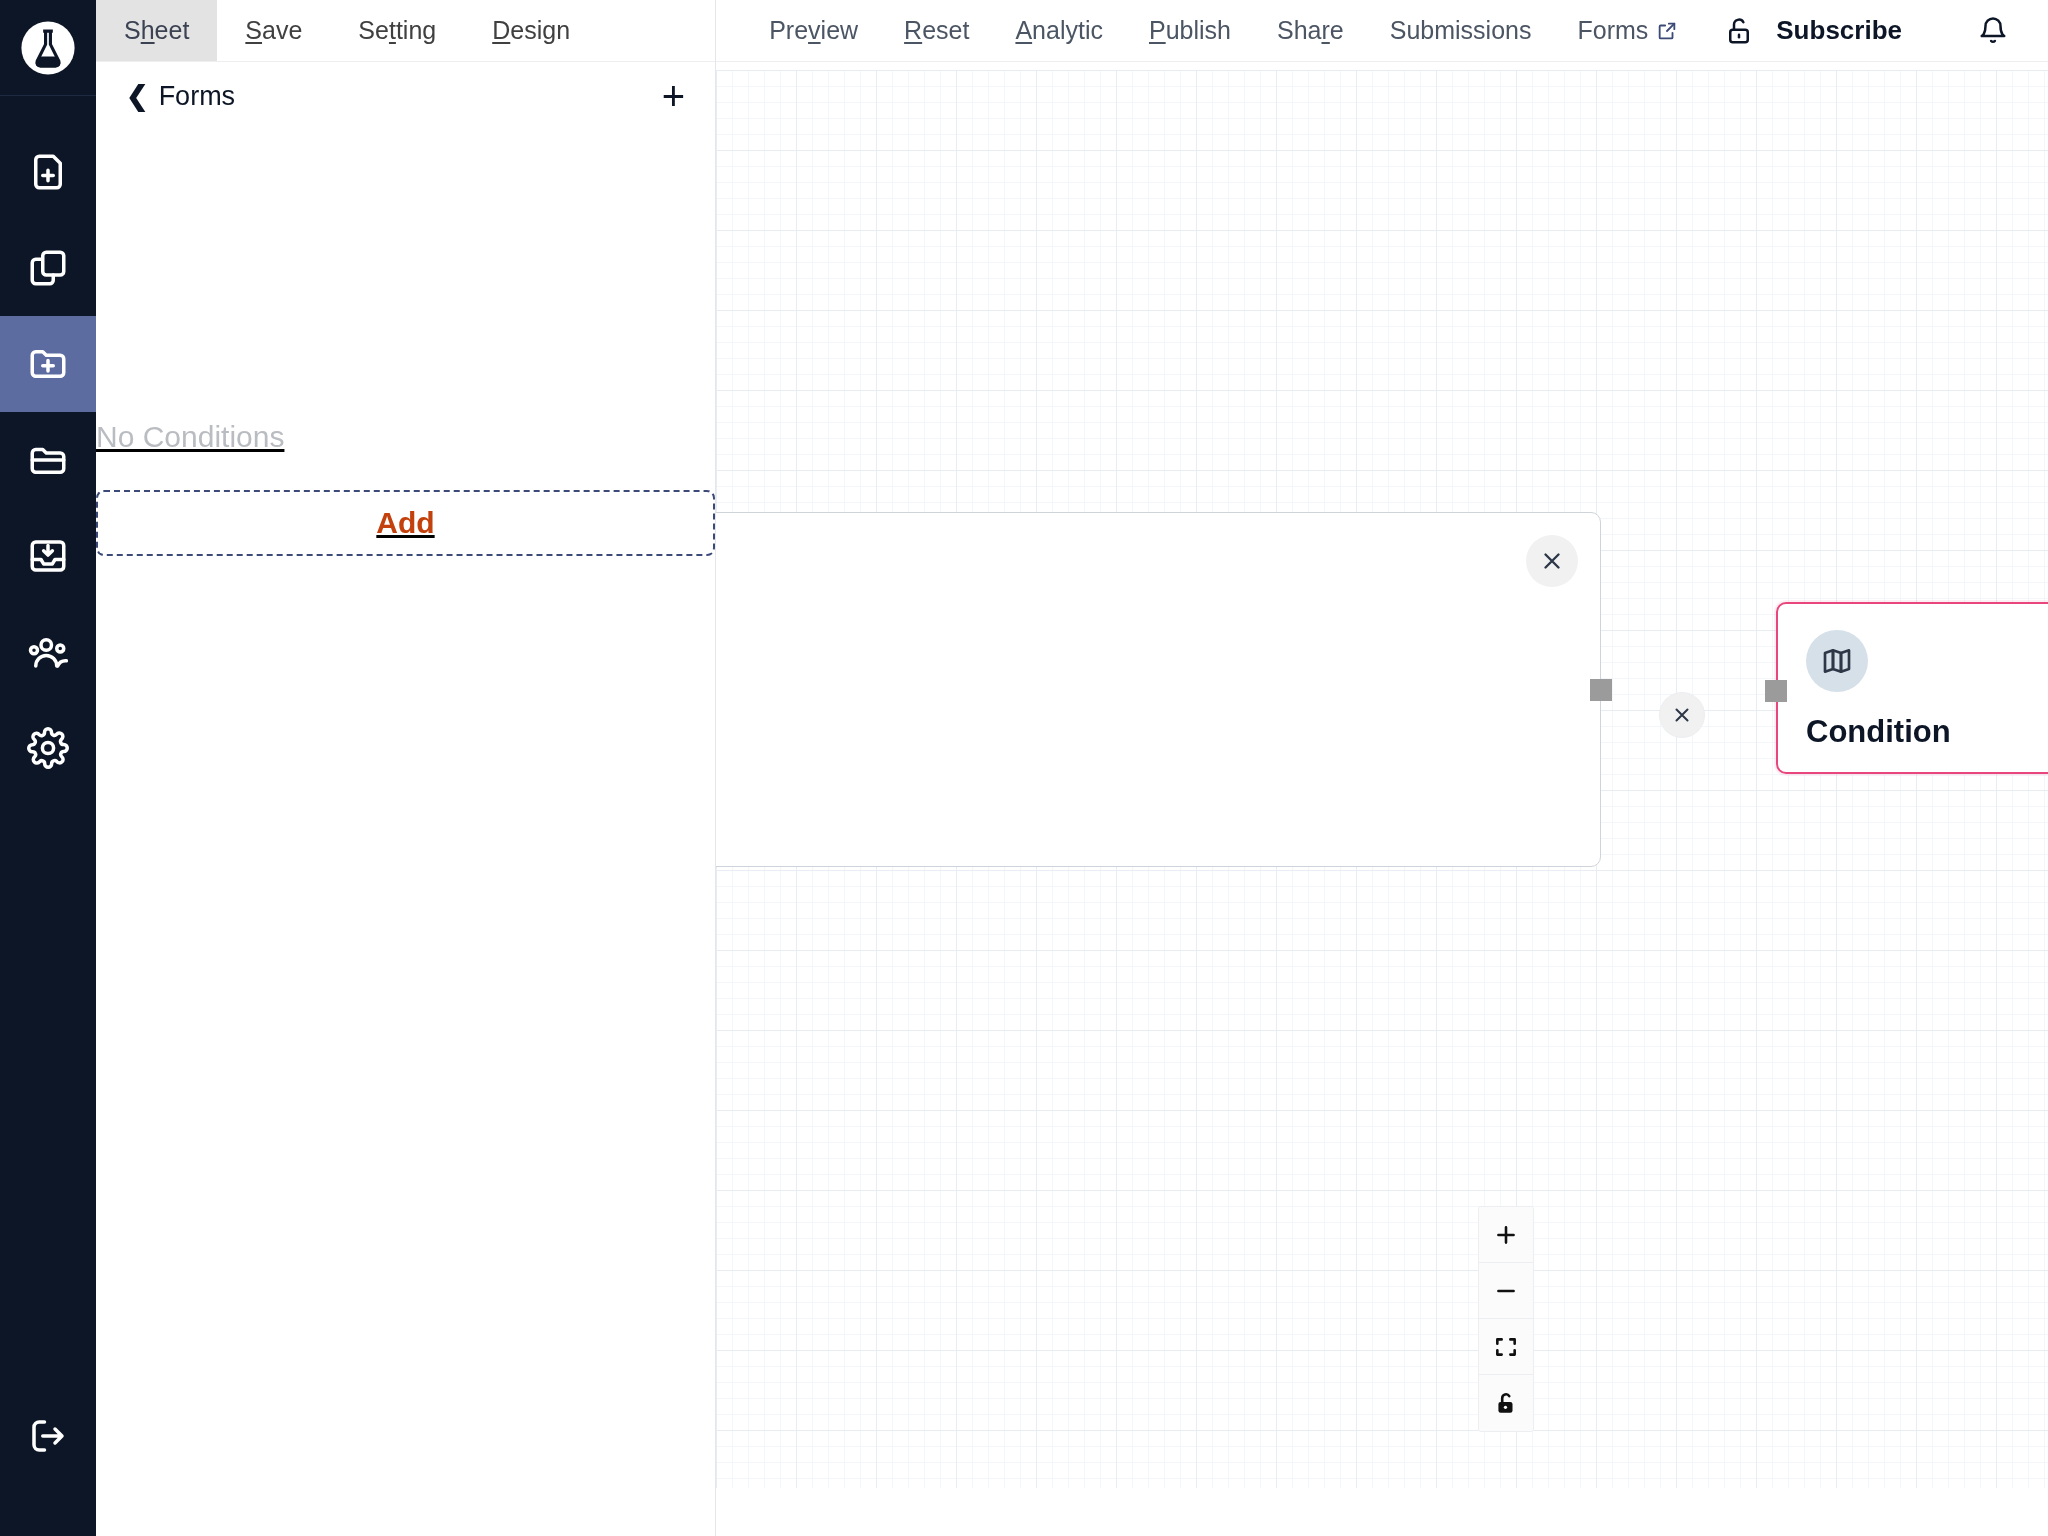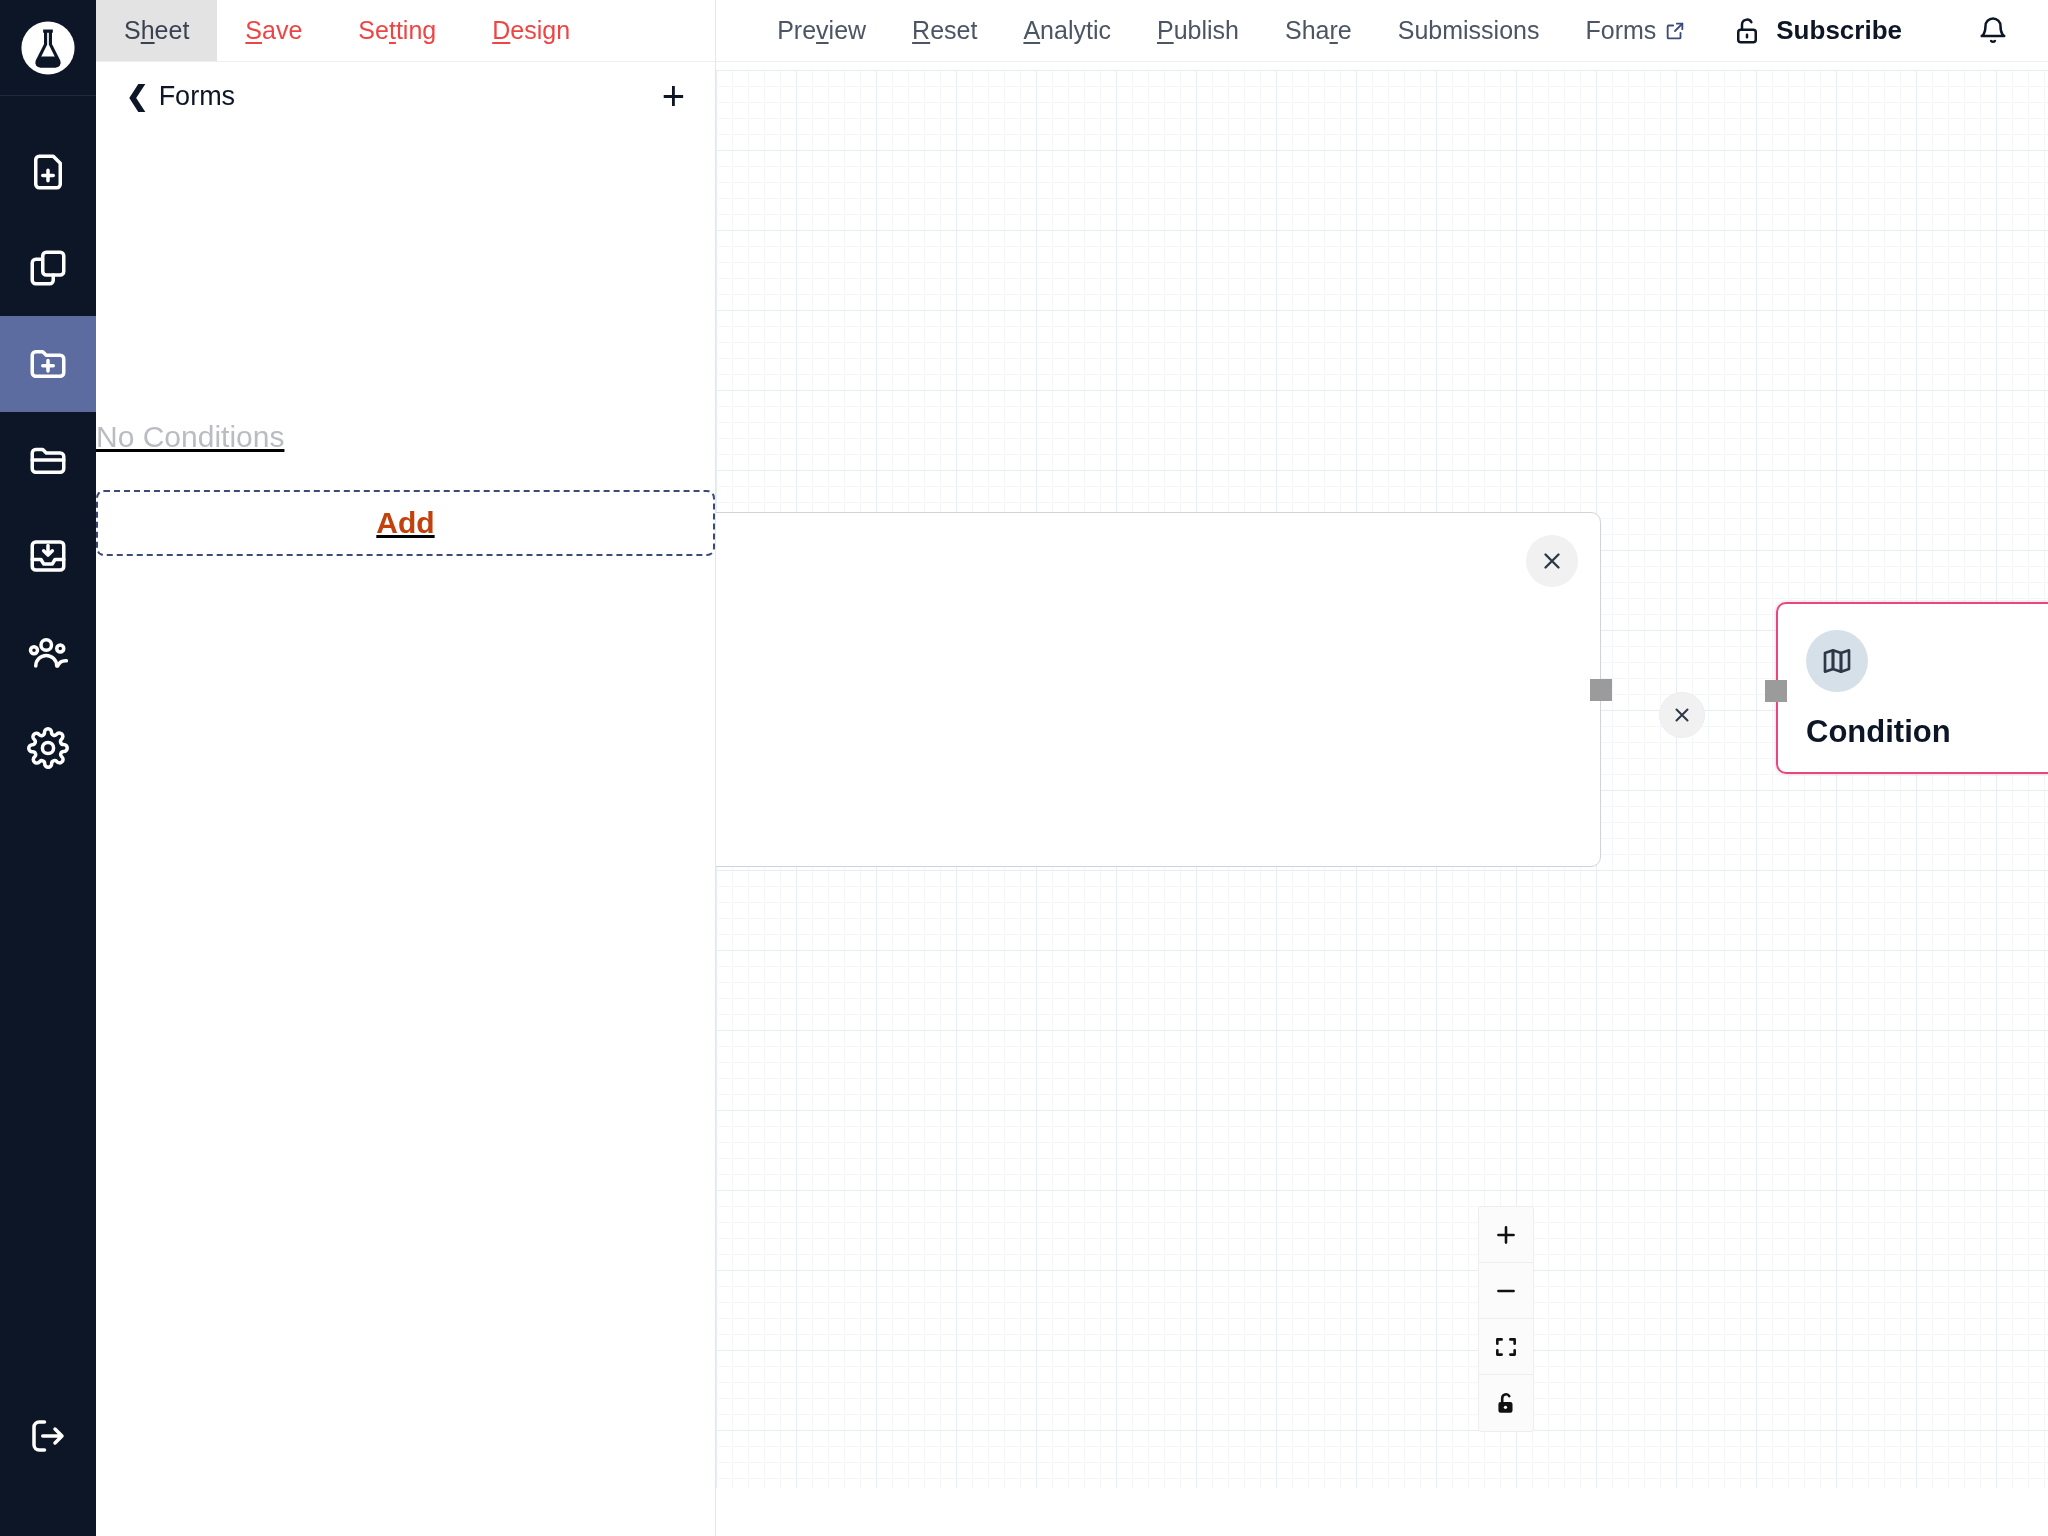--- a/index.html
+++ b/index.html
@@ -42,21 +42,21 @@
     display: flex; flex-direction: column;
     position: relative; z-index: 5;
   }
   .panel-tabs {
     height: 62px; display: flex; align-items: stretch;
     border-bottom: 1px solid #eceef1;
     background: #ffffff;
   }
   .tab {
     display: flex; align-items: center; padding: 0 28px;
-    font-size: 25px; color: #ef4444; cursor: pointer; white-space: nowrap;
+    font-size: 25px; color: #404040; cursor: pointer; white-space: nowrap;
   }
   .tab.active { background: #e3e3e3; color: #3b4252; font-weight: 400; }
   .tab u { text-decoration: underline; text-underline-offset: 3px; }
 
   .panel-header {
     height: 68px; display: flex; align-items: center;
     padding: 0 30px; position: relative;
   }
   .back-link {
     display: flex; align-items: center; gap: 10px;
@@ -90,21 +90,21 @@
     display: flex; align-items: center; justify-content: flex-end;
     padding-right: 40px; gap: 46px;
     background: #ffffff; border-bottom: 1px solid #eceef1; z-index: 6;
   }
   .tb-item {
     font-size: 25px; color: #4b5563; cursor: pointer; white-space: nowrap;
     display: flex; align-items: center; gap: 8px;
   }
   .tb-item u { text-decoration: underline; text-underline-offset: 3px; }
   .subscribe {
-    display: flex; align-items: center; gap: 14px;
+    display: flex; align-items: center; gap: 22px;
     font-size: 26px; font-weight: 700; color: #0d1627; cursor: pointer;
   }
   .subscribe svg, .bell svg { width: 30px; height: 30px; stroke: #0d1627;
     fill: none; stroke-width: 2; stroke-linecap: round; stroke-linejoin: round; }
   .bell { cursor: pointer; display: flex; align-items: center; margin-left: 30px; }
 
   
   .canvas {
     position: absolute; top: 62px; left: 0; right: 0; bottom: 0;
     background-color: #ffffff;

